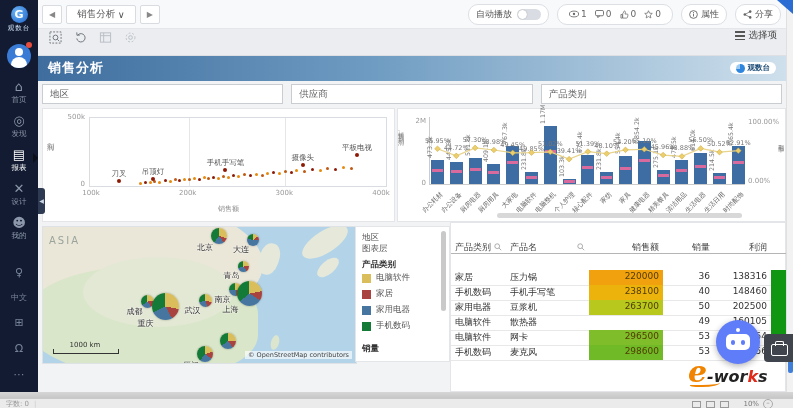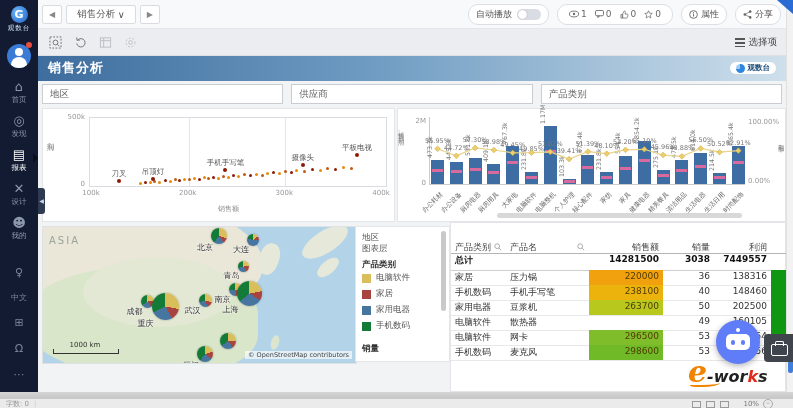--- a/index.html
+++ b/index.html
@@ -18,21 +18,21 @@
   .sb-dot{left:26px;top:42px;width:6px;height:6px;border-radius:50%;background:#e74c3c;}
   .sb-item{left:0;width:38px;text-align:center;color:#8d97ab;cursor:pointer;}
   .sb-item .ic{font-size:13px;line-height:14px;display:block;}
   .sb-item .lb{font-size:7.5px;display:block;margin-top:1px;font-family:Liberation Serif, serif;}
   .sb-item.active{color:#ffffff;}
   .sb-bottom{color:#78839a;font-size:11px;text-align:center;width:38px;}
   #active-arrow{left:33px;top:153px;width:0;height:0;border-top:5px solid transparent;border-bottom:5px solid transparent;border-left:5px solid #0b0f1a;z-index:6;}
   #collapse-handle{left:38px;top:188px;width:7px;height:26px;background:#2e3a52;border-radius:0 3px 3px 0;z-index:6;color:#cdd6e5;font-size:6px;line-height:26px;text-align:center;}
   
   #topbar1{left:38px;top:0;width:755px;height:28px;background:#f8f9fb;border-bottom:1px solid #e4e6ea;display:flex;align-items:center;z-index:4;}
-  #topbar2{left:38px;top:29px;width:755px;height:26px;background:#ebedf0;border-bottom:1px solid #dcdfe3;display:flex;align-items:center;z-index:4;}
+  #topbar2{left:38px;top:29px;width:755px;height:26px;background:#ebedf0;border-bottom:1px solid #dcdfe3;display:flex;align-items:flex-start;z-index:4;}
   .tabbtn{height:19px;background:#fff;border:1px solid #d8dbe0;border-radius:2px;font-size:8px;color:#888;
           display:flex;align-items:center;justify-content:center;margin-left:4px;padding:0 6px;cursor:pointer;}
   .tabmain{font-size:9.5px;color:#555;padding:0 10px;}
   .tb-spacer{flex:1;}
   .pill{height:19px;border:1px solid #dcdfe4;background:#fff;border-radius:10px;display:flex;align-items:center;
         padding:0 7px;margin-right:8px;font-size:9px;color:#555;}
   .toggle{width:24px;height:11px;border-radius:6px;background:#d9dde3;position:relative;margin-left:5px;cursor:pointer;}
   .toggle .knob{position:absolute;top:1px;left:1px;width:9px;height:9px;border-radius:50%;background:#fff;box-shadow:0 0 1px rgba(0,0,0,.4);}
   .toggle.on{background:#3b7cf0;}
   .toggle.on .knob{left:14px;}
@@ -563,28 +563,20 @@
           </svg><span>产品类别</span></div>
         <div class="tcell" style="width: 83px;"><svg width="8" height="8" viewBox="0 0 10 10" class="searchic">
             <circle cx="4" cy="4" r="3" fill="none" stroke="#999"></circle>
             <path d="M6.3 6.3 L9 9" stroke="#999"></path>
           </svg><span>产品名</span></div>
         <div class="tcell num" style="width: 74px;"><span>销售额</span></div>
         <div class="tcell num" style="width: 51px;"><span>销量</span></div>
         <div class="tcell num" style="width: 57px;"><span>利润</span></div>
         <div class="tcell" style="width: 16px;"></div>
       </div>
-      <div class="trow total" style="top: 30px; height: 17px;">
-        <div class="tcell" style="width: 55px;">总计</div>
-        <div class="tcell" style="width: 83px;"></div>
-        <div class="tcell num" style="width: 74px;">14281500</div>
-        <div class="tcell num" style="width: 51px;">3038</div>
-        <div class="tcell num" style="width: 57px;">7449557</div>
-        <div class="tcell num" style="width: 16px;"></div>
-      </div>
       <div class="trow " style="top: 47px; height: 15px;">
         <div class="tcell" style="width: 55px;">家居</div>
         <div class="tcell" style="width: 83px;">压力锅</div>
         <div class="tcell" style="width: 74px; padding: 0px;">
           <div class="salesbg" style="background: rgb(242, 161, 14); color: rgb(81, 60, 0);">220000</div>
         </div>
         <div class="tcell num" style="width: 51px;">36</div>
         <div class="tcell num" style="width: 57px;">138316</div>
         <div class="tcell greencell" style="width: 16px;">
           <div class="fill" style="background: rgb(17, 150, 17);"></div>

